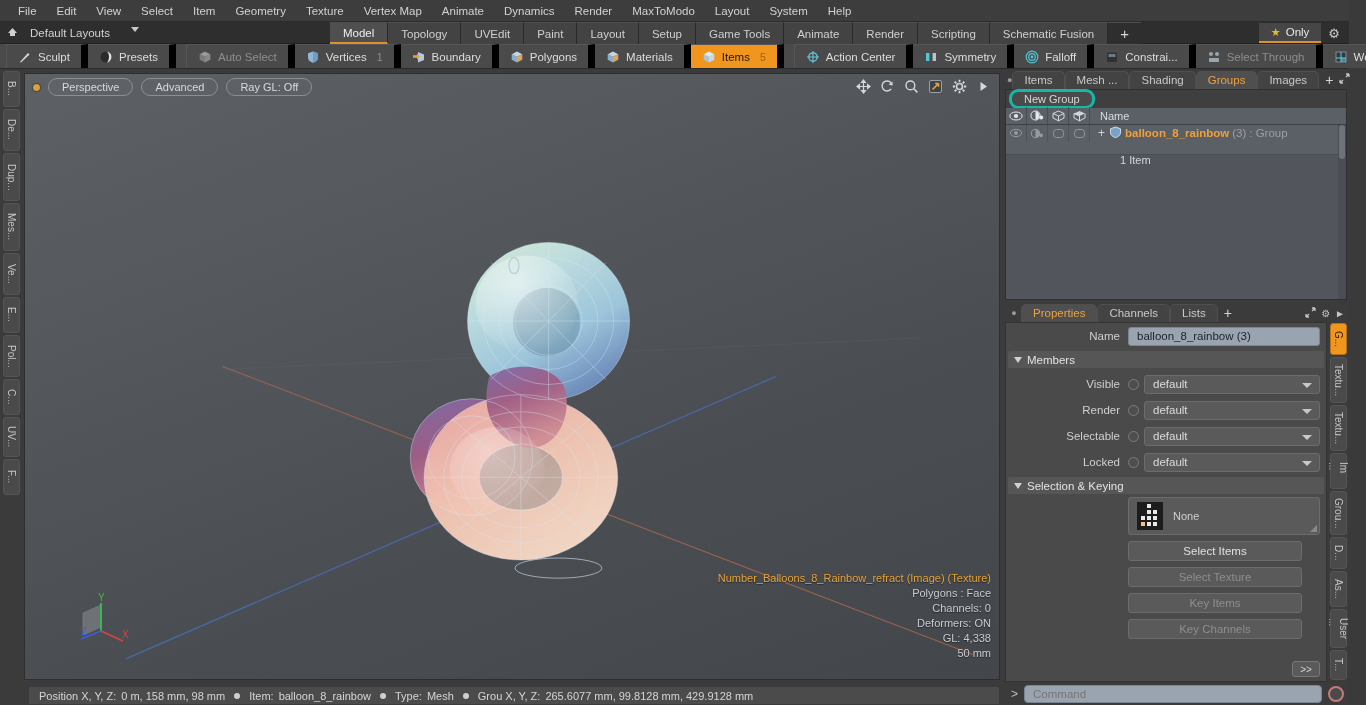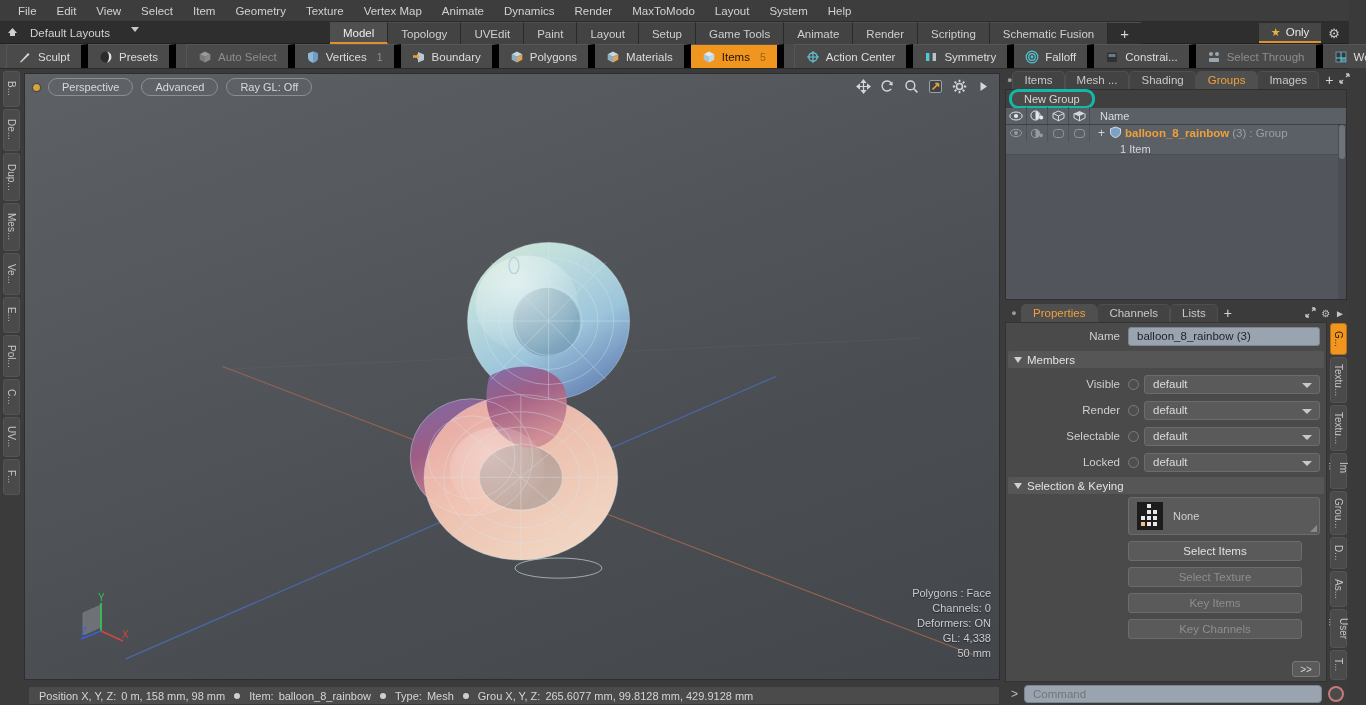--- a/index.html
+++ b/index.html
@@ -151,21 +151,21 @@
   .gh-ic { width:21px; display:flex; align-items:center; justify-content:center; border-right:1px solid #4a4e54; height:17px; }
   .gh-name { padding-left:10px; }
   .glist-body { flex:1 1 auto; background:#52565c; position:relative; }
   .grow { height:30px; background:#5b5f66; display:flex; align-items:flex-start; border-bottom:1px solid #4a4e54; }
   .grow .gh-ic { height:17px; opacity:.62; }
   .grow-label { padding-left:8px; padding-top:1px; font-size:11.5px; display:flex; flex-direction:column; }
   .grow-line1 { display:flex; align-items:center; gap:3px; }
   .gplus { color:#cfd3d7; font-size:12px; margin-right:1px; }
   .gname { color:#f0a03a; font-weight:bold; }
   .gcount { color:#9aa0a6; }
-  .gsub { color:#d3d7db; padding-left:22px; font-size:11px; margin-top:3px; }
+  .gsub { color:#d3d7db; padding-left:22px; font-size:11px; margin-top:14px; }
   .gscroll { position:absolute; right:0; top:0; bottom:0; width:8px; background:#4a4e54; }
   .gscroll i { position:absolute; top:0; left:1px; right:1px; height:34px; background:#6e737a; border-radius:3px; display:block; }
 
   
   .props-wrap { flex:1 1 auto; display:flex; min-height:0; }
   .props { flex:1 1 auto; display:flex; flex-direction:column; min-width:0; background:#4a4a4a; border:1px solid #333; margin:0 0 0 2px; }
   .prow { display:flex; align-items:center; height:26px; padding-right:6px; }
   .plabel { width:122px; text-align:right; padding-right:8px; color:#cfcfcf; font-size:11.5px; }
   .pfield {
     flex:1 1 auto; height:19px; background:#9aa4b0; border:1px solid #7b858f; border-radius:3px;
@@ -571,20 +571,21 @@
             <line x1="32" y1="40" x2="32" y2="12" stroke="#35c24a" stroke-width="1.8"></line>
             <line x1="32" y1="40" x2="54" y2="50" stroke="#d2453f" stroke-width="1.8"></line>
             <line x1="32" y1="40" x2="12" y2="48" stroke="#3a5ed8" stroke-width="1.8"></line>
             <text x="29" y="10" fill="#35c24a" font-size="10" font-family="Liberation Sans, sans-serif">Y</text>
             <text x="53" y="47" fill="#d2453f" font-size="10" font-family="Liberation Sans, sans-serif">X</text>
             <text x="12" y="44" fill="#3a5ed8" font-size="10" font-family="Liberation Sans, sans-serif">Z</text>
           </svg>
         </div>
 
         <div class="vp-info">
+          <div class="tex">Number_Balloons_8_Rainbow_refract (Image) (Texture)</div>
           <div>Polygons : Face</div>
           <div>Channels: 0</div>
           <div>Deformers: ON</div>
           <div>GL: 4,338</div>
           <div>50 mm</div>
         </div>
       </div>
 
       <div class="statusbar">
         <div class="status-inner">

